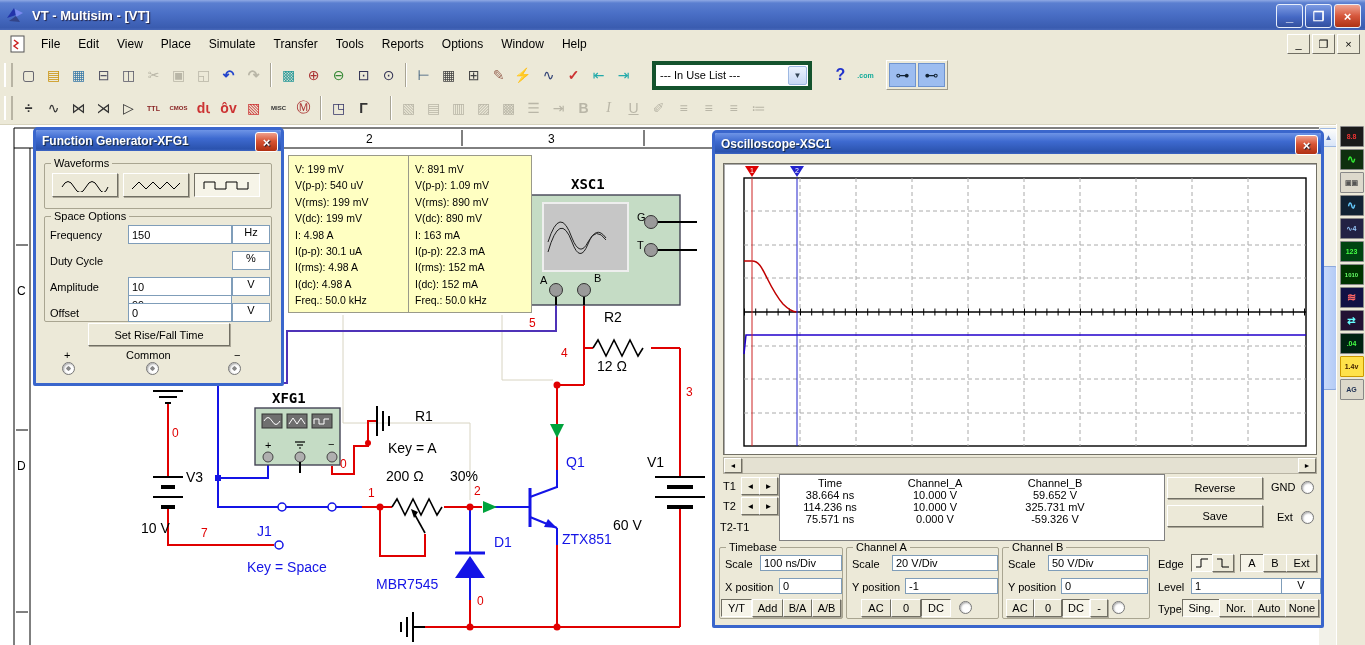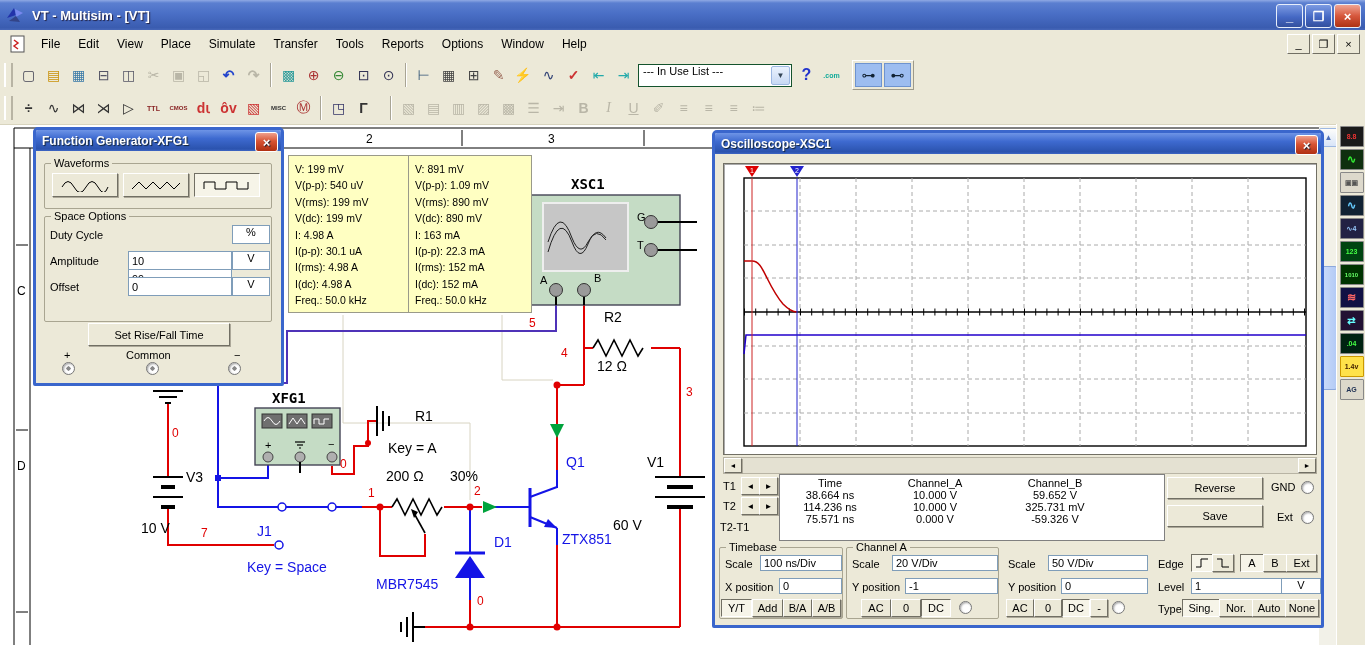--- a/index.html
+++ b/index.html
@@ -22,22 +22,22 @@
   .mdi-btns{position:absolute;right:5px;top:34px;display:flex}
   .mdibtn{width:21px;height:18px;background:#ECE9D8;border:1px solid;border-color:#fff #716F64 #716F64 #fff;
     font-size:11px;display:flex;align-items:center;justify-content:center;margin-left:2px}
   .tb{position:absolute;left:0;width:1365px;background:#ECE9D8;display:flex;align-items:center}
   #tb1{top:58px;height:34px;border-bottom:1px solid #E2DFC8}
   #tb2{top:92px;height:32px;border-bottom:1px solid #D8D4BE}
   .grip{width:5px;height:24px;margin:0 3px 0 4px;border-left:2px solid #fff;border-right:2px solid #B8B4A4}
   .sep{width:0;height:24px;margin:0 4px;border-left:1px solid #A8A494;border-right:1px solid #fff}
   .ticon{min-width:23px;height:22px;display:flex;align-items:center;justify-content:center;
     font-size:14px;color:#334;padding:0 1px;cursor:default}
-  .combo{width:152px;height:21px;background:#fff;border:1px solid #14532d;display:flex;
-    font-size:11px;margin:0 2px}
+  .combo{width:152px;height:21px;background:#fff;border:4px solid #14532d;display:flex;
+    align-items:center;font-size:11px;margin:0 16px}
   .combo .cval{flex:1;padding-left:4px}
   .combo .cbtnarrow{width:17px;height:17px;margin:1px;background:linear-gradient(180deg,#EAF2FD,#C7D8F4);
     border:1px solid #9DB8E2;border-radius:2px;display:flex;align-items:center;justify-content:center;font-size:8px;color:#345}
   .raised{display:flex;background:#ECE9D8;border:1px solid;border-color:#fff #9d9a8a #9d9a8a #fff;padding:1px;margin-left:8px}
   .bluebtn{background:#9DBDF0;border:1px solid #6E93CF;margin:1px}
   
   .cbtn{background:#ECE9D8;border:1px solid;border-color:#fff #716F64 #716F64 #fff;
     box-shadow:1px 1px 0 #ACA899;display:flex;align-items:center;justify-content:center;
     font-size:11px;cursor:default;position:absolute}
   .cbtn.pressed{border-color:#716F64 #fff #fff #716F64;box-shadow:none;background:#F6F4E8}
@@ -629,20 +629,25 @@
   <div class="cbtn pressed" style="left:158px;top:43px;width:64px;height:22px">
     <svg width="52" height="14">
         <path d="M3,11 v-7 h11 v7 h11 v-7 h11 v7 h11 v-7" stroke="#000" fill="none"></path>
       </svg>
   </div>
   <div class="grp" style="left:8px;top:86px;width:226px;height:104px">
     <div class="glab">Space Options</div>
   </div>
   <div style="position:absolute;left:0;top:95px;width:245px">
 
+      <div style="position:relative;height:26px">
+        <span class="lab" style="left:14px;top:4px">Frequency</span>
+        <input class="tin" style="left: 92px; top: 0px; width: 96px; height: 17px;" value="150">
+        <div class="tin" style="left:196px;top:0;width:30px;height:17px;text-align:center">Hz</div>
+      </div>
 
       <div style="position:relative;height:26px">
         <span class="lab" style="left:14px;top:4px">Duty Cycle</span>
         <input class="tin" style="left: 92px; top: 0px; width: 96px; height: 17px; margin-top: 44px;" value="99">
         <div class="tin" style="left:196px;top:0;width:30px;height:17px;text-align:center">%</div>
       </div>
 
       <div style="position:relative;height:26px">
         <span class="lab" style="left:14px;top:4px">Amplitude</span>
         <input class="tin" style="left: 92px; top: 0px; width: 96px; height: 17px;" value="10">
@@ -767,20 +772,23 @@
   </div>
   <span class="lab" style="left:137px;top:425px">Scale</span>
   <input class="tin" style="left: 177px; top: 422px; width: 98px; height: 14px;" value="20 V/Div">
   <span class="lab" style="left:137px;top:448px">Y position</span>
   <input class="tin" style="left: 190px; top: 445px; width: 85px; height: 14px;" value="-1">
   <div class="cbtn" style="left:146px;top:466px;width:28px;height:16px">AC</div>
   <div class="cbtn" style="left:176px;top:466px;width:28px;height:16px">0</div>
   <div class="cbtn pressed" style="left:206px;top:466px;width:28px;height:16px">DC</div>
   <div class="rad" style="left:244px;top:468px"></div>
 
+  <div class="grp" style="left:287px;top:414px;width:146px;height:70px">
+    <div class="glab">Channel B</div>
+  </div>
   <span class="lab" style="left:293px;top:425px">Scale</span>
   <input class="tin" style="left: 333px; top: 422px; width: 92px; height: 14px;" value="50 V/Div">
   <span class="lab" style="left:293px;top:448px">Y position</span>
   <input class="tin" style="left: 346px; top: 445px; width: 79px; height: 14px;" value="0">
   <div class="cbtn" style="left:291px;top:466px;width:26px;height:16px">AC</div>
   <div class="cbtn" style="left:319px;top:466px;width:26px;height:16px">0</div>
   <div class="cbtn pressed" style="left:347px;top:466px;width:26px;height:16px">DC</div>
   <div class="cbtn" style="left:375px;top:466px;width:16px;height:16px">-</div>
   <div class="rad" style="left:397px;top:468px"></div>
 

